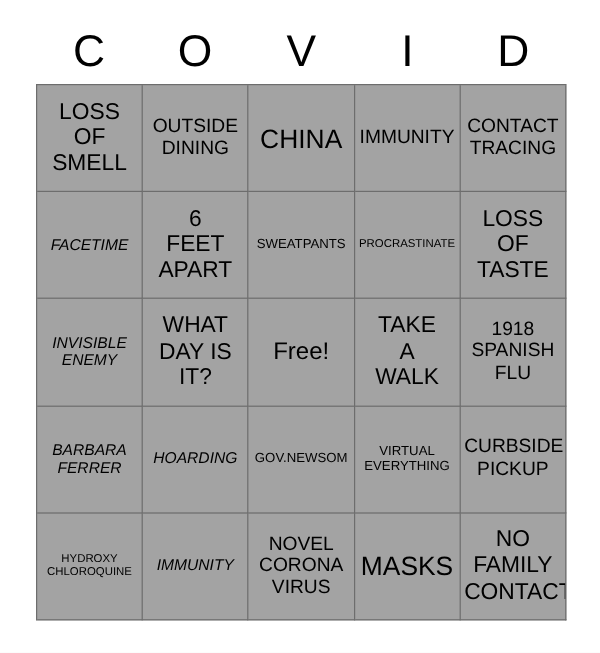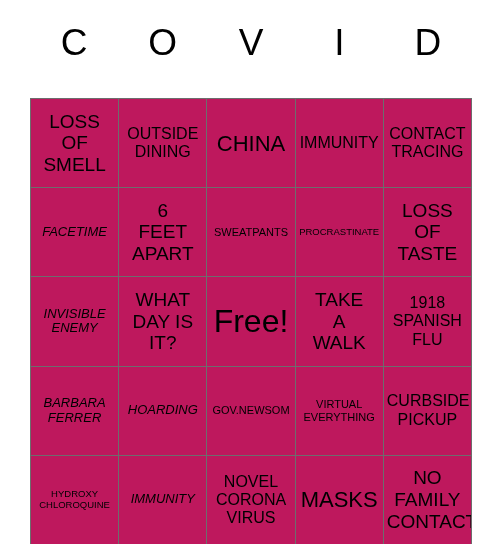--- a/index.html
+++ b/index.html
@@ -44,43 +44,42 @@
     left: 30px;
     top: 70px;
     width: 442px;
     height: 447px;
     box-sizing: border-box;
     border-top: 1px solid #6d6d6d;
     border-left: 1px solid #6d6d6d;
     display: grid;
     grid-template-columns: repeat(5, 1fr);
     grid-template-rows: repeat(5, 1fr);
-    background: #be185d;
-    margin-top: 28px;
+    background: #a3a3a3;
   }
   .cell {
     box-sizing: border-box;
     border-right: 1px solid #6d6d6d;
     border-bottom: 1px solid #6d6d6d;
     display: flex;
     align-items: center;
     justify-content: center;
     text-align: center;
     padding: 2px 3px;
     overflow: hidden;
   }
   .cell-text {
     display: block;
     width: 100%;
     white-space: pre-line;
     line-height: 1.14;
     color: #000000;
   }
   
-  .fs-xxl .cell-text { font-size: 32px; line-height: 1.05; }
+  .fs-xxl .cell-text { font-size: 20px; line-height: 1.05; }
   .fs-xl  .cell-text { font-size: 22px; }
   .fs-lg  .cell-text { font-size: 19px; }
   .fs-md  .cell-text { font-size: 16px; }
   .fs-sm  .cell-text { font-size: 13px; font-style: italic; }
   .fs-xs  .cell-text { font-size: 11px; }
   .fs-xxs .cell-text { font-size: 9.5px; }
 </style>
 </head>
 <body>
 

